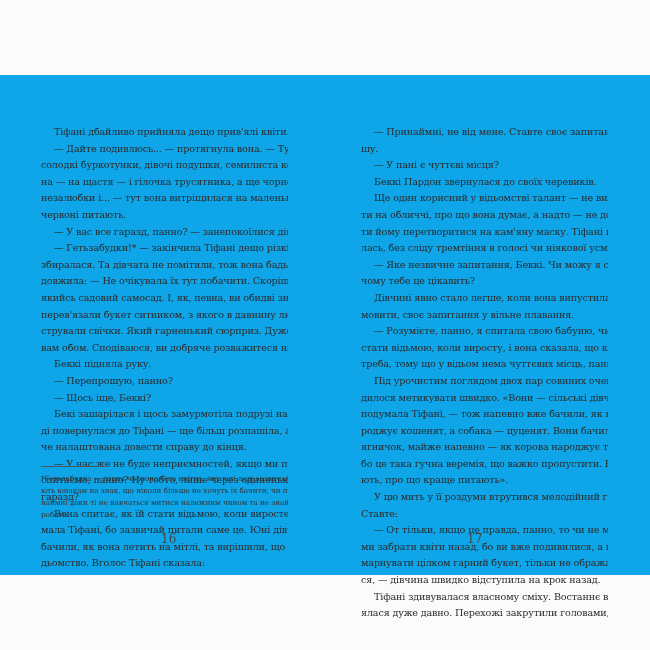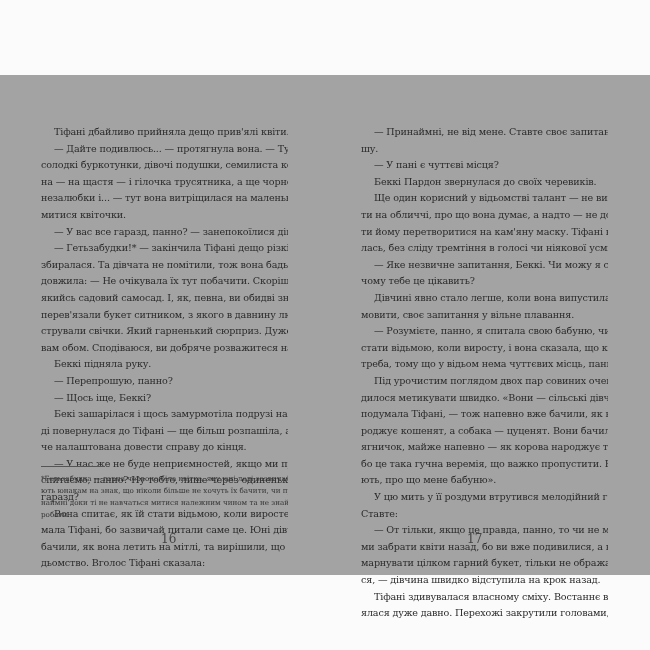--- a/index.html
+++ b/index.html
@@ -8,21 +8,21 @@
     background: #fbfbfb;
     position: relative;
     overflow: hidden;
     font-family: "DejaVu Serif", "Liberation Serif", serif;
     color: #2b2b2b;
   }
   .spread {
     position: absolute;
     left: 0; top: 75px;
     width: 650px; height: 500px;
-    background: #a3a3a3;
+    background: #0ea5e9;
   }
   .page {
     position: absolute;
     top: 0;
     width: 325px; height: 500px;
   }
   .page.left { left: 0; }
   .page.right { left: 325px; }
   .text {
     position: absolute;
@@ -73,21 +73,21 @@
 <body>
 
 <div class="spread">
   <div class="page left">
     <div class="text" id="left-text">
         <span class="line indent last">Тіфані дбайливо прийняла дещо прив'ялі квіти.</span>
         <span class="line indent">— Дайте подивлюсь... — протягнула вона. — Тут у нас</span>
         <span class="line">солодкі буркотунки, дівочі подушки, семилиста конюши-</span>
         <span class="line">на — на щастя — і гілочка трусятника, а ще чорногубці,</span>
         <span class="line">незалюбки і... — тут вона витріщилася на маленькі біло-</span>
-        <span class="line last">митися квіточки.</span>
+        <span class="line last">червоні питають.</span>
         <span class="line indent last">— У вас все гаразд, панно? — занепокоїлися дівчатка.</span>
         <span class="line indent">— Гетьзабудки!* — закінчила Тіфані дещо різкіше, ніж</span>
         <span class="line">збиралася. Та дівчата не помітили, тож вона бадьоро про-</span>
         <span class="line">довжила: — Не очікувала їх тут побачити. Скоріш за все,</span>
         <span class="line">якийсь садовий самосад. І, як, певна, ви обидві знаєте, ви</span>
         <span class="line">перев'язали букет ситником, з якого в давнину люди май-</span>
         <span class="line">стрували свічки. Який гарненький сюрприз. Дуже дякую</span>
         <span class="line last">вам обом. Сподіваюся, ви добряче розважитеся на ярмарку...</span>
         <span class="line indent last">Беккі підняла руку.</span>
         <span class="line indent last">— Перепрошую, панно?</span>
@@ -131,21 +131,21 @@
         <span class="line last">мовити, своє запитання у вільне плавання.</span>
         <span class="line indent">— Розумієте, панно, я спитала свою бабуню, чи зможу</span>
         <span class="line">стати відьмою, коли виросту, і вона сказала, що краще не</span>
         <span class="line last">треба, тому що у відьом нема чуттєвих місць, панно.</span>
         <span class="line indent">Під урочистим поглядом двох пар совиних очей дово-</span>
         <span class="line">дилося метикувати швидко. «Вони — сільські дівчата, —</span>
         <span class="line">подумала Тіфані, — тож напевно вже бачили, як кішка на-</span>
         <span class="line">роджує кошенят, а собака — цуценят. Вони бачили покот</span>
         <span class="line">ягничок, майже напевно — як корова народжує телятко,</span>
         <span class="line">бо це така гучна веремія, що важко пропустити. Вони зна-</span>
-        <span class="line last">ють, про що мене бабуню».</span>
+        <span class="line last">ють, про що краще питають».</span>
         <span class="line indent">У цю мить у її роздуми втрутився мелодійний голосок</span>
         <span class="line last">Ставте:</span>
         <span class="line indent">— От тільки, якщо це правда, панно, то чи не могли б</span>
         <span class="line">ми забрати квіти назад, бо ви вже подивилися, а нащо</span>
         <span class="line">марнувати цілком гарний букет, тільки не ображайте-</span>
         <span class="line last">ся, — дівчина швидко відступила на крок назад.</span>
         <span class="line indent">Тіфані здивувалася власному сміху. Востаннє вона змі-</span>
         <span class="line">ялася дуже давно. Перехожі закрутили головами, щоб</span>
       </div>
     <div class="folio">17</div>

